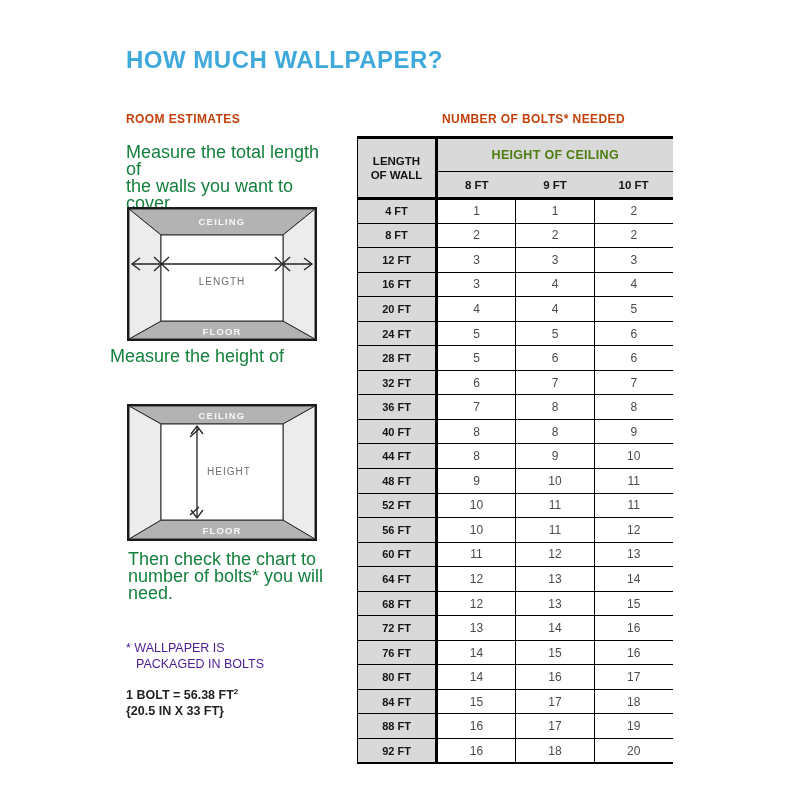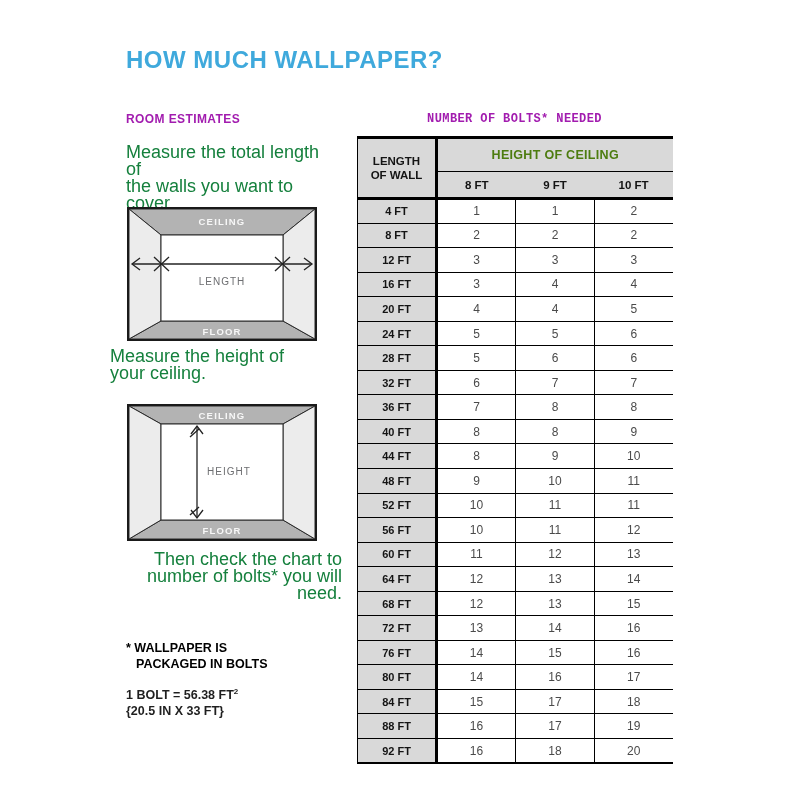--- a/index.html
+++ b/index.html
@@ -8,30 +8,30 @@
     font-family:"Liberation Sans","DejaVu Sans",sans-serif;
     color:#2e2e2e;overflow:hidden;
   }
   .abs{position:absolute;}
   
   .page-title{
     left:126px;top:30px;width:500px;
     font-size:24px;font-weight:bold;letter-spacing:0.5px;color:#3fa9dc;
   }
   .section-head{
-    font-size:12px;font-weight:bold;letter-spacing:0.4px;color:#a21caf;
+    font-size:12px;font-weight:bold;letter-spacing:0.4px;color:#c2410c;
   }
   .section-head.left{left:126px;top:112px;}
-  .section-head.right{left:357px;top:112px;width:315px;text-align:center;font-family:Liberation Mono, monospace;}
+  .section-head.right{left:376px;top:112px;width:315px;text-align:center;}
   
   .para{font-size:18px;line-height:17px;color:#15803d;}
   .para.p1{left:126px;top:144px;width:210px;}
   .para.p2{left:110px;top:348px;width:210px;}
-  .para.p3{left:112px;top:551px;width:230px;text-align:right;}
-  .footnote{left:126px;top:640px;font-size:12.5px;line-height:16px;font-weight:bold;color:#000000;}
+  .para.p3{left:128px;top:551px;width:230px;}
+  .footnote{left:126px;top:640px;font-size:12.5px;line-height:16px;font-weight:normal;color:#4c1d95;}
   .footnote .indent{padding-left:10px;}
   .bolt-note{left:126px;top:684px;font-size:12.5px;line-height:16px;font-weight:bold;color:#1f1f1f;}
   .bolt-note sup{font-size:8px;}
   
   .diagram{border:2px solid #1a1a1a;background:#fff;box-sizing:border-box;margin-top:11px;}
   .diagram.d1{left:127px;top:196px;width:190px;height:134px;}
   .diagram.d2{left:127px;top:393px;width:190px;height:137px;}
   .diagram svg{display:block;width:100%;height:100%;}
   .svg-band-label{fill:#f7f7f7;font-size:9.5px;font-weight:bold;letter-spacing:1.2px;
     font-family:"Liberation Sans","DejaVu Sans",sans-serif;}
@@ -98,21 +98,20 @@
       <line x1="25" y1="62" x2="40" y2="48"></line>
       <line x1="146" y1="48" x2="161" y2="62"></line>
       <line x1="146" y1="62" x2="161" y2="48"></line>
     </g>
     <text x="93" y="76" text-anchor="middle" class="svg-dim-label">LENGTH</text>
   </svg>
 </div>
 
 <div class="abs para p2">
   <div>Measure the height of</div>
-  <div>your ceiling.</div>
 </div>
 
 <div class="abs diagram d2">
   <svg viewBox="0 0 186 133" preserveAspectRatio="none">
     <polygon points="0,0 186,0 154,18 32,18" fill="#b3b3b3" stroke="#2a2a2a" stroke-width="1"></polygon>
     <polygon points="0,133 186,133 154,114 32,114" fill="#b3b3b3" stroke="#2a2a2a" stroke-width="1"></polygon>
     <polygon points="0,0 32,18 32,114 0,133" fill="#ececec" stroke="#2a2a2a" stroke-width="1"></polygon>
     <polygon points="186,0 154,18 154,114 186,133" fill="#ececec" stroke="#2a2a2a" stroke-width="1"></polygon>
     <rect x="32" y="18" width="122" height="96" fill="#ffffff" stroke="#2a2a2a" stroke-width="1"></rect>
     <text x="93" y="13" text-anchor="middle" class="svg-band-label">CEILING</text>

